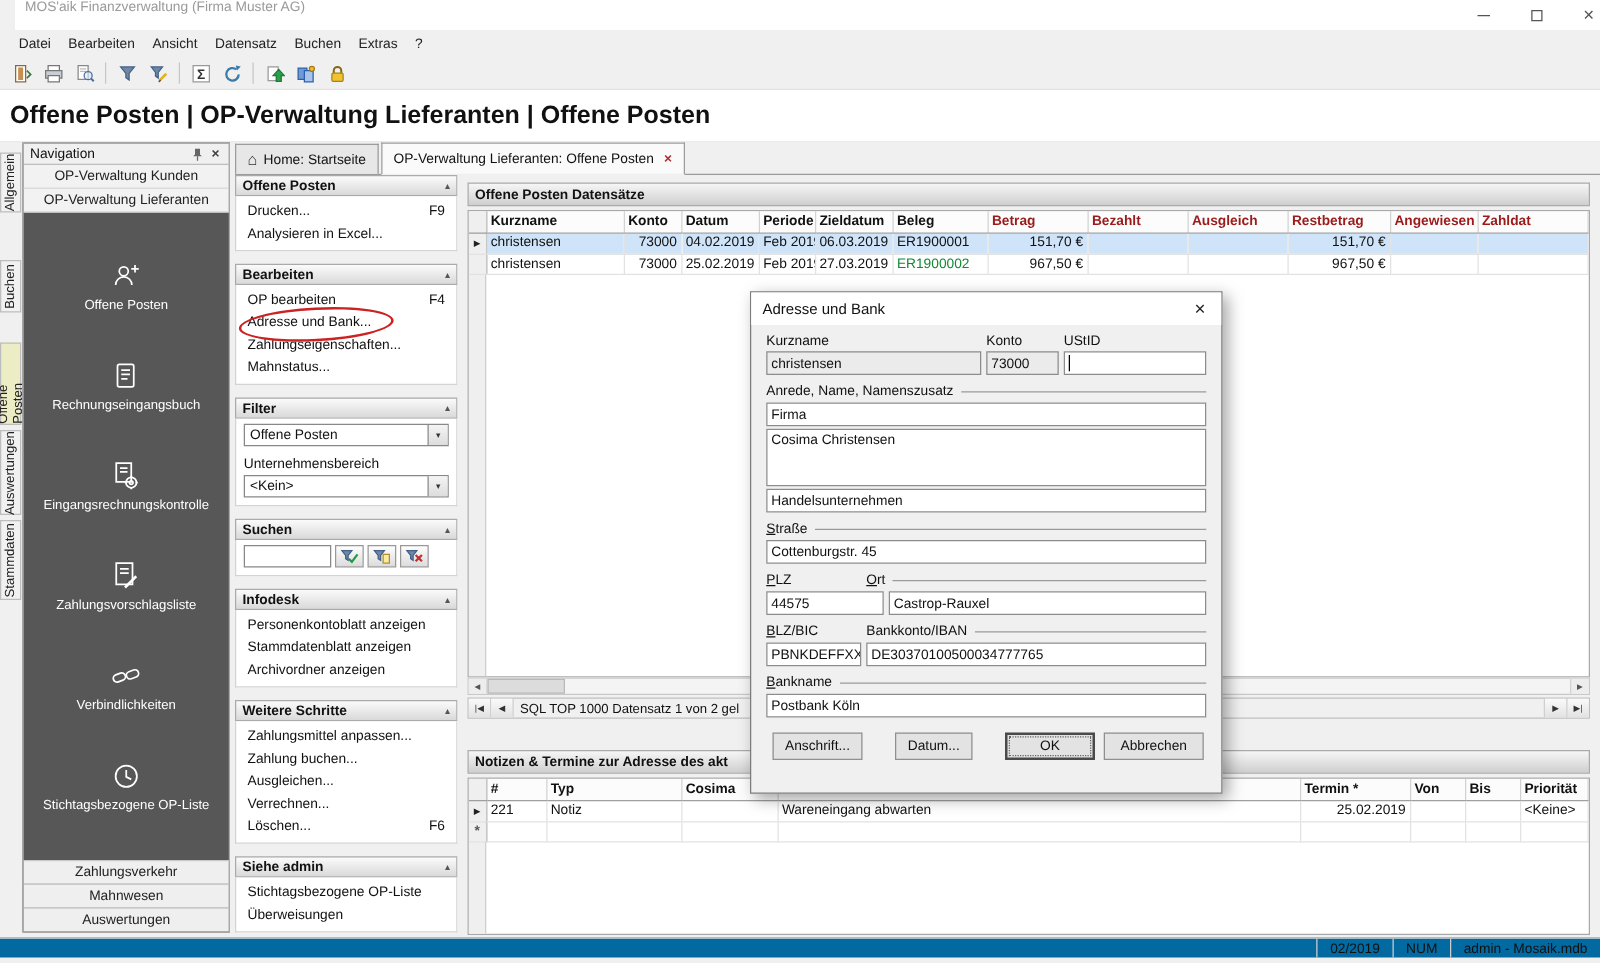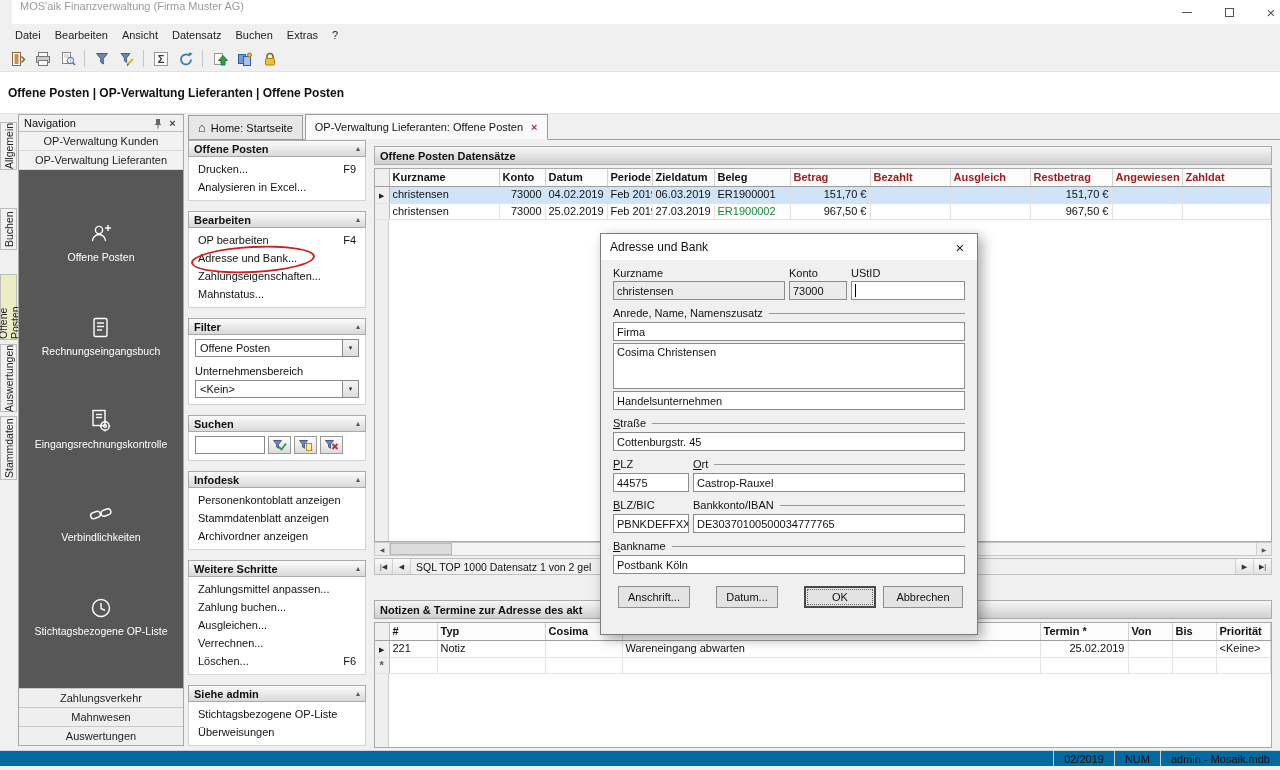--- a/index.html
+++ b/index.html
@@ -15,21 +15,21 @@
 .glyph-close{font-size:15px;line-height:1}
 
 #menubar{left:0;top:24px;width:1280px;height:22px;display:flex;align-items:center;padding-left:8px;background:#f0f0f0}
 #menubar .mi{padding:3px 7px;color:#222}
 
 #toolbar{left:0;top:46px;width:1280px;height:26px;display:flex;align-items:center;padding-left:5px;background:#f0f0f0;border-bottom:1px solid #e2e2e2}
 .tbtn{width:25px;height:22px;display:flex;align-items:center;justify-content:center}
 .tsep{width:1px;height:17px;background:#c6c6c6;margin:0 4px}
 
 #pagehead{left:0;top:72px;width:1280px;height:42px;background:#fff;display:flex;align-items:center;border-bottom:1px solid #e4e4e4}
-#pagehead .t{font-size:12px;font-weight:600;padding-left:8px}
+#pagehead .t{font-size:20px;font-weight:600;padding-left:8px}
 
 #sidetabs{left:0;top:114px;width:18px;height:636px}
 .vtab{position:absolute;left:0;width:17px;writing-mode:vertical-rl;transform:rotate(180deg);display:flex;align-items:center;justify-content:center;background:#f1f1f1;border:1px solid #bdbdbd;color:#222;font-size:10.5px}
 .vtab.sel{background:#ecedc4}
 
 #navpanel{left:18px;top:114px;width:166px;height:632px;background:#575757;border:1px solid #a9a9a9}
 #navhead{height:17px;background:#f0f0f0;border-bottom:1px solid #bdbdbd;display:flex;align-items:center;padding:0 3px}
 #navhead .t{flex:1;padding-left:2px}
 #navhead .hicon{width:15px;text-align:center;color:#444;display:flex;justify-content:center}
 .navgroup{height:19px;background:#f2f2f2;border-bottom:1px solid #d8d8d8;display:flex;align-items:center;justify-content:center;color:#222}
@@ -264,20 +264,29 @@
           <line x1="8" y1="6.5" x2="14" y2="6.5"></line>
           <line x1="8" y1="9.5" x2="14" y2="9.5"></line>
           <circle cx="17" cy="18" r="4.2"></circle>
           <circle cx="17" cy="18" r="1.4"></circle>
           <line x1="17" y1="12.6" x2="17" y2="14.4"></line>
           <line x1="17" y1="21.6" x2="17" y2="23.4"></line>
           <line x1="11.8" y1="18" x2="13.6" y2="18"></line>
           <line x1="20.4" y1="18" x2="22.2" y2="18"></line>
         </svg>
       <span class="lbl">Eingangsrechnungskontrolle</span>
+    </div>
+    <div class="navitem">
+      <svg width="26" height="26" fill="none" stroke="#fff" stroke-width="1.4">
+          <rect x="5" y="2.5" width="13" height="17"></rect>
+          <line x1="8" y1="7" x2="15" y2="7"></line>
+          <line x1="8" y1="10.5" x2="15" y2="10.5"></line>
+          <line x1="12" y1="22" x2="21" y2="13" stroke-width="2"></line>
+        </svg>
+      <span class="lbl">Zahlungsvorschlagsliste</span>
     </div>
     <div class="navitem">
       <svg width="26" height="26" fill="none" stroke="#fff" stroke-width="1.4">
           <rect x="2.5" y="11" width="10" height="6" rx="3" transform="rotate(-20 7.5 14)"></rect>
           <rect x="13" y="8.5" width="10" height="6" rx="3" transform="rotate(-20 18 11.5)"></rect>
         </svg>
       <span class="lbl">Verbindlichkeiten</span>
     </div>
     <div class="navitem">
       <svg width="26" height="26" fill="none" stroke="#fff" stroke-width="1.4">
@@ -646,21 +655,21 @@
       </div>
     <div class="tin">
         <span>Cottenburgstr. 45</span>
       </div>
     <div class="grp">
       <span class="ak lbl2">PLZ</span>
       <span class="ak">Ort</span>
       <span class="line"></span>
     </div>
     <div class="frow">
-      <div class="tin" style="width:76px">
+      <div class="tin" style="width:94px">
           <span>44575</span>
         </div>
       <div class="tin" style="flex:1">
           <span>Castrop-Rauxel</span>
         </div>
     </div>
     <div class="grp">
       <span class="ak lbl2">BLZ/BIC</span>
       <span>Bankkonto/IBAN</span>
       <span class="line"></span>

